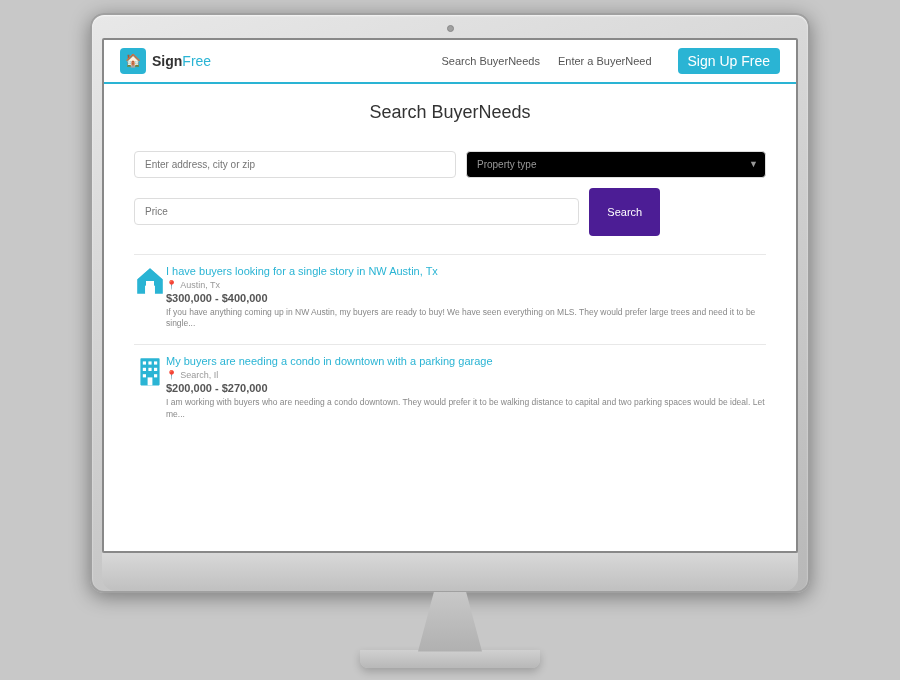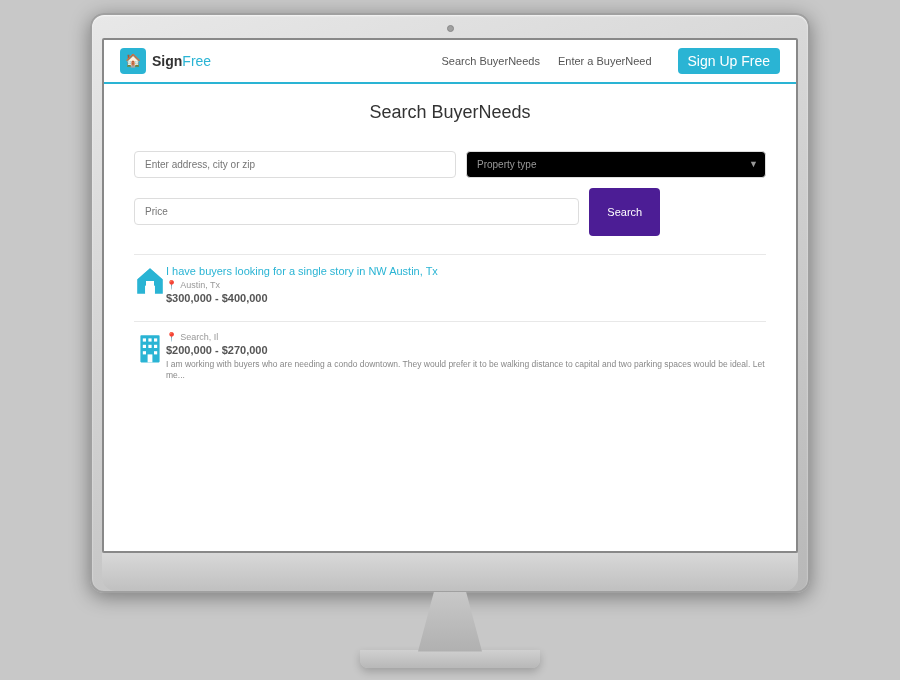--- a/index.html
+++ b/index.html
@@ -382,20 +382,21 @@
                 <rect x="15" y="20" width="10" height="8" fill="#fff"></rect>
               </svg>
             </div>
             <div class="listing-content">
               <div class="listing-title">I have buyers looking for a single story in NW Austin, Tx</div>
               <div class="listing-location">
                 <span class="location-pin">📍</span>
                 <span>Austin, Tx</span>
               </div>
               <div class="listing-price">$300,000 - $400,000</div>
+              <div class="listing-desc">If you have anything coming up in NW Austin, my buyers are ready to buy! We have seen everything on MLS. They would prefer large trees and need it to be single...</div>
             </div>
           </div>
 
           <hr class="divider">
 
           <div class="listing">
             <div class="listing-icon">
               <svg class="building-svg" viewBox="0 0 32 40" fill="#2ab4d4" xmlns="http://www.w3.org/2000/svg">
                 <rect x="4" y="4" width="24" height="34" fill="#2ab4d4" rx="1"></rect>
                 <rect x="7" y="8" width="4" height="4" fill="#fff"></rect>
@@ -403,20 +404,21 @@
                 <rect x="21" y="8" width="4" height="4" fill="#fff"></rect>
                 <rect x="7" y="16" width="4" height="4" fill="#fff"></rect>
                 <rect x="14" y="16" width="4" height="4" fill="#fff"></rect>
                 <rect x="21" y="16" width="4" height="4" fill="#fff"></rect>
                 <rect x="7" y="24" width="4" height="4" fill="#fff"></rect>
                 <rect x="21" y="24" width="4" height="4" fill="#fff"></rect>
                 <rect x="13" y="28" width="6" height="10" fill="#fff"></rect>
               </svg>
             </div>
             <div class="listing-content">
+              <div class="listing-title">My buyers are needing a condo in downtown with a parking garage</div>
               <div class="listing-location">
                 <span class="location-pin">📍</span>
                 <span>Search, Il</span>
               </div>
               <div class="listing-price">$200,000 - $270,000</div>
               <div class="listing-desc">I am working with buyers who are needing a condo downtown. They would prefer it to be walking distance to capital and two parking spaces would be ideal. Let me...</div>
             </div>
           </div>
 
         </div>

